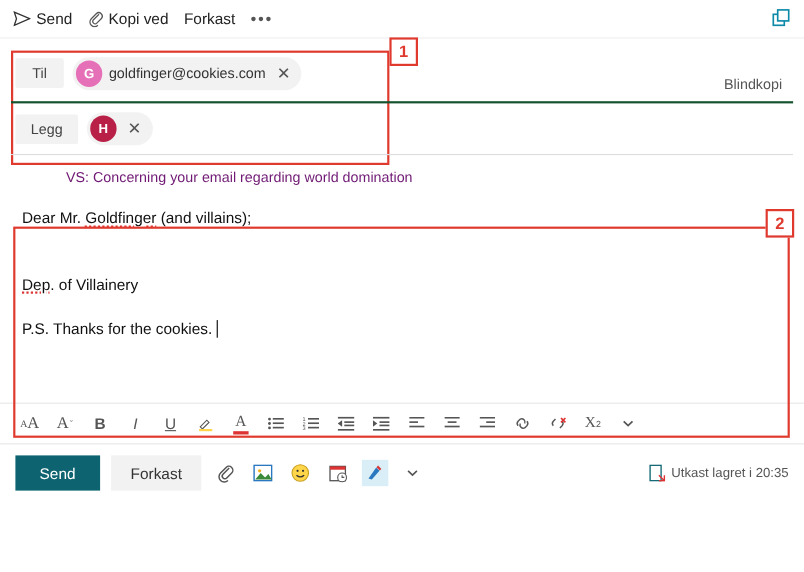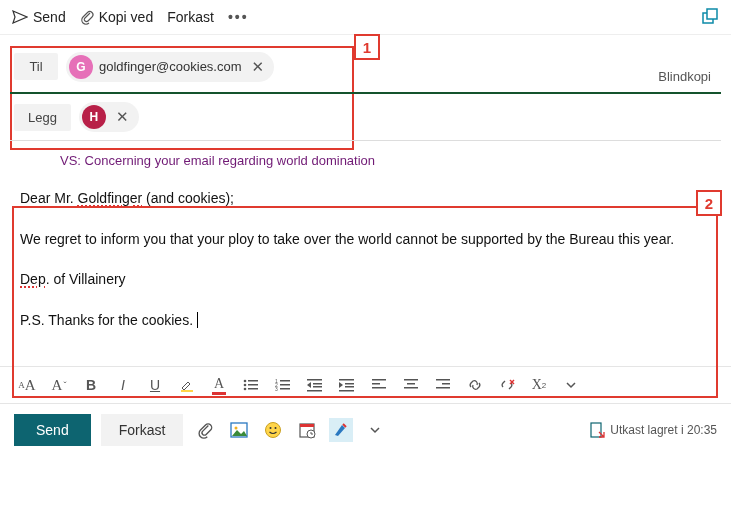--- a/index.html
+++ b/index.html
@@ -214,24 +214,23 @@
   </div>
 </div>
 
 <div class="subject">VS: Concerning your email regarding world domination</div>
 
 <div class="annot" style="left:12px; top:206px; width:706px; height:192px;"></div>
 <div class="annot-badge" style="left:696px; top:190px;">2</div>
 
 <div class="body-area">
   <p>
-    <span>Dear Mr. </span><span class="sp">Goldfinger</span><span> (and cookies);</span>
+    <span>Dear Mr. </span><span class="sp">Goldfinger</span><span> (and villains);</span>
   </p>
   <br>
-  <p>We regret to inform you that your ploy to take over the world cannot be supported by the Bureau this year.</p>
   <br>
   <p><span class="sp">Dep</span><span>. of Villainery</span></p>
   <br>
   <p><span>P.S. Thanks for the cookies.</span><span class="cursor">&nbsp;</span></p>
 </div>
 
 <div class="format-bar">
   <div class="fbtn" style="font-family:serif">
       <span style="font-size:9px">A</span>
       <span style="font-size:15px">A</span>

